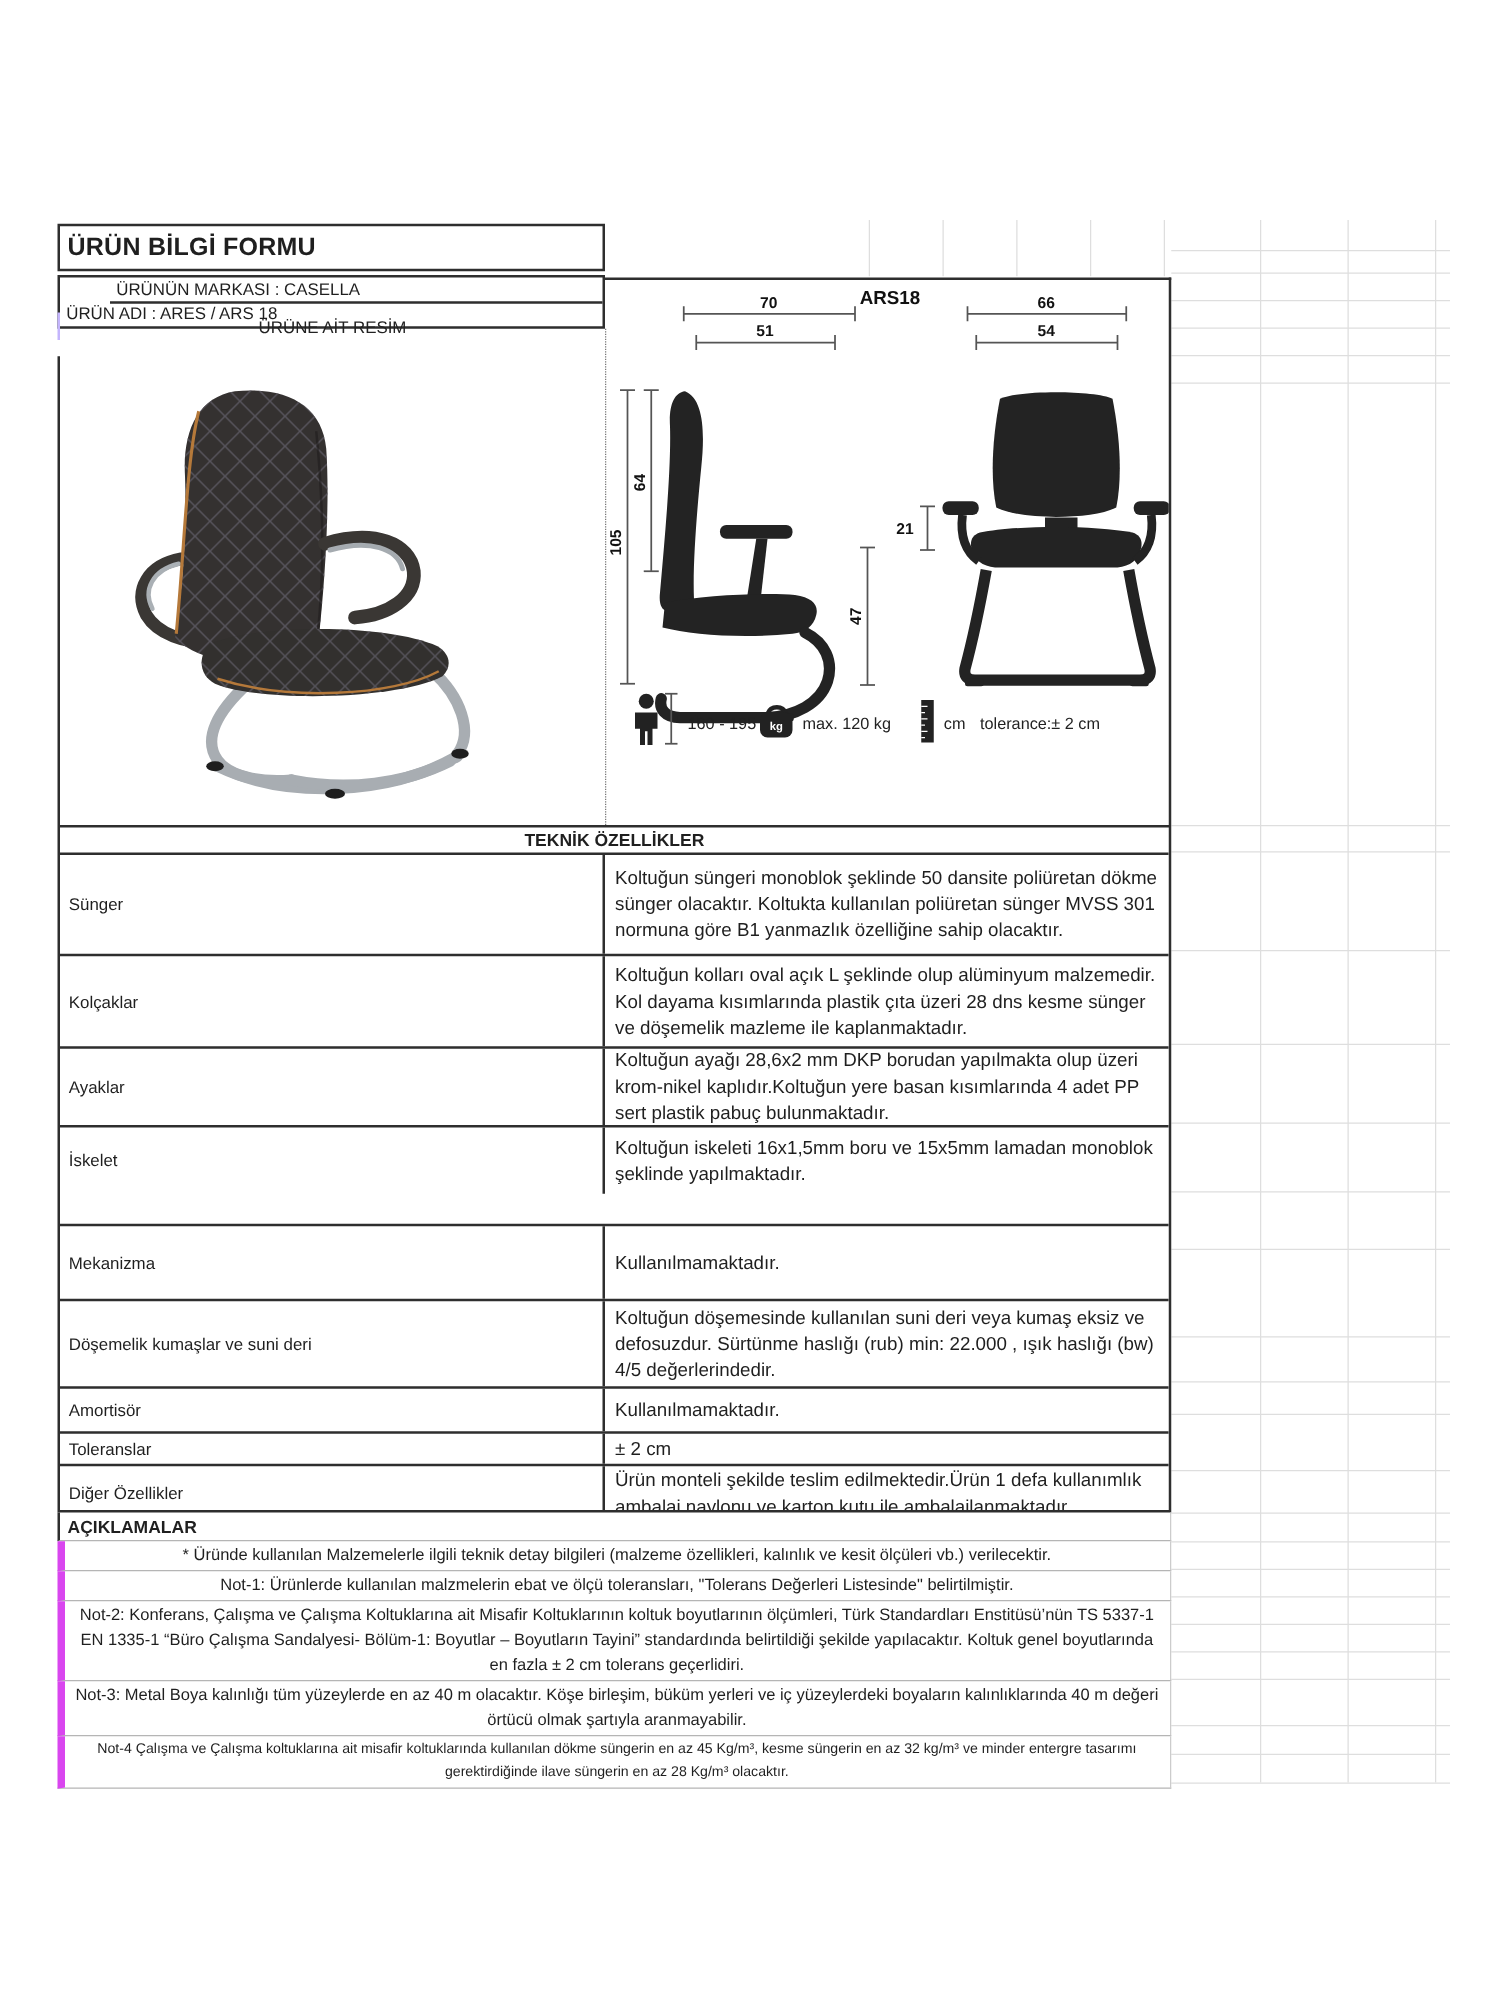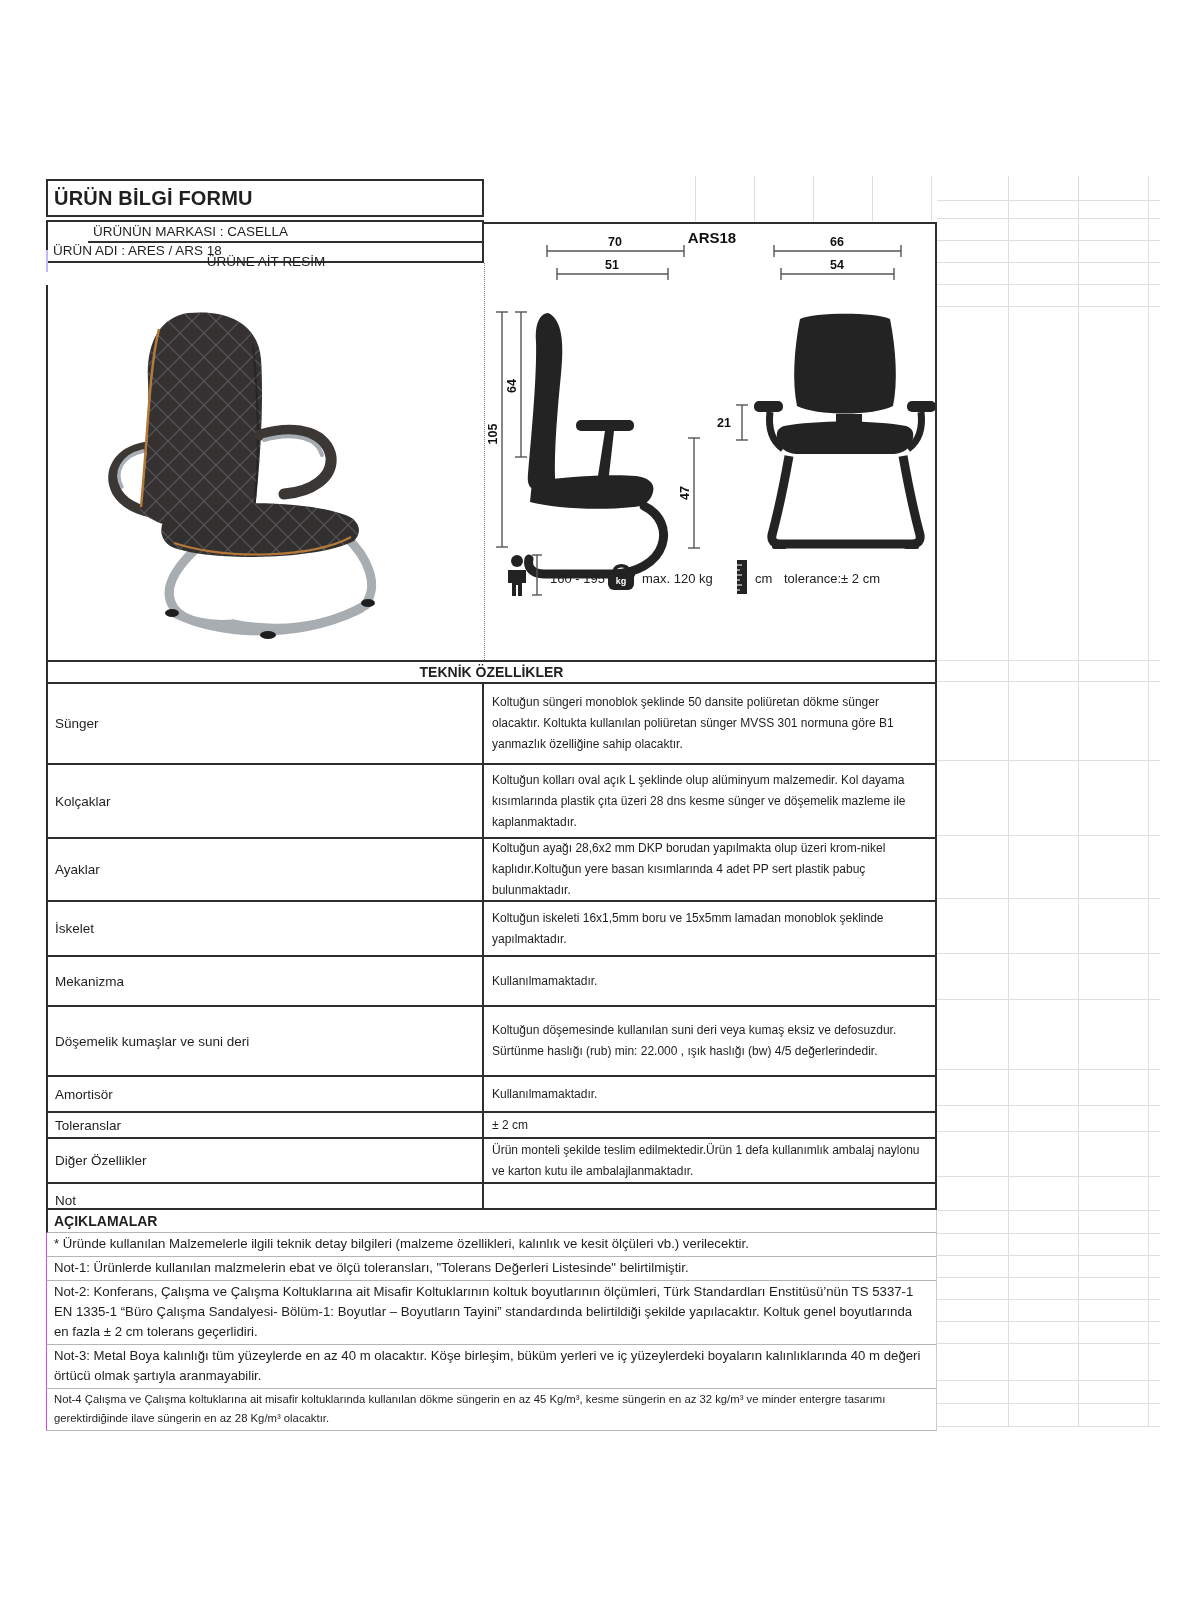--- a/index.html
+++ b/index.html
@@ -57,48 +57,48 @@
     height:22px;box-sizing:border-box;border-bottom:2px solid #2e2e2e;
     display:flex;align-items:center;justify-content:center;
     font-weight:bold;font-size:14px;
   }
   .tech-row{display:flex;box-sizing:border-box;}
   .tech-row + .tech-row{border-top:2px solid #2e2e2e;}
   #tech-rows .tech-row:nth-child(1){height:79px;}
   #tech-rows .tech-row:nth-child(2){height:74px;}
   #tech-rows .tech-row:nth-child(3){height:63px;}
   #tech-rows .tech-row:nth-child(4){height:55px;}
-  #tech-rows .tech-row:nth-child(5){height:50px;}
+  #tech-rows .tech-row:nth-child(5){height:60px;margin-top:24px;}
   #tech-rows .tech-row:nth-child(6){height:70px;}
   #tech-rows .tech-row:nth-child(7){height:36px;}
   #tech-rows .tech-row:nth-child(8){height:26px;}
   #tech-rows .tech-row:nth-child(9){height:45px;}
   #tech-rows .tech-row:nth-child(10){height:34px;}
   .tech-label{
     width:436px;box-sizing:border-box;border-right:2px solid #2e2e2e;
     display:flex;align-items:center;padding-left:7px;font-size:13.5px;
   }
   .tech-value{
     flex:1;box-sizing:border-box;display:flex;align-items:center;
-    padding:3px 9px 3px 8px;font-size:12px;line-height:21px;
+    padding:3px 9px 3px 8px;font-size:15px;line-height:21px;
   }
 
   
   .notes-title{
     position:absolute;left:46px;top:1210px;width:891px;height:23px;
     box-sizing:border-box;border-left:2px solid #2e2e2e;
     border-bottom:1px solid #b5b5b5;border-right:1px solid #cccccc;
     display:flex;align-items:center;padding-left:6px;
     font-weight:bold;font-size:14px;
   }
   .notes-list{position:absolute;left:46px;top:1233px;width:891px;}
   .note-row{
     box-sizing:border-box;border-bottom:1px solid #b5b5b5;
-    border-left:1px solid #d946ef;border-right:1px solid #cccccc;
-    padding:1px 8px 2px 7px;font-size:13.2px;line-height:20px;min-height:22px;
+    border-left:6px solid #d946ef;border-right:1px solid #cccccc;
+    padding:1px 8px 2px 7px;font-size:13.2px;line-height:20px;min-height:22px;text-align:center;
   }
   .notes-list .note-row:nth-child(5){font-size:11.3px;line-height:19px;}
 
   svg text{font-family:"Liberation Sans","DejaVu Sans",sans-serif;}
   .dim-num{font-size:12.5px;font-weight:bold;fill:#111;}
   .foot-txt{font-size:13px;fill:#222;}
 </style>
 </head>
 <body>
 

